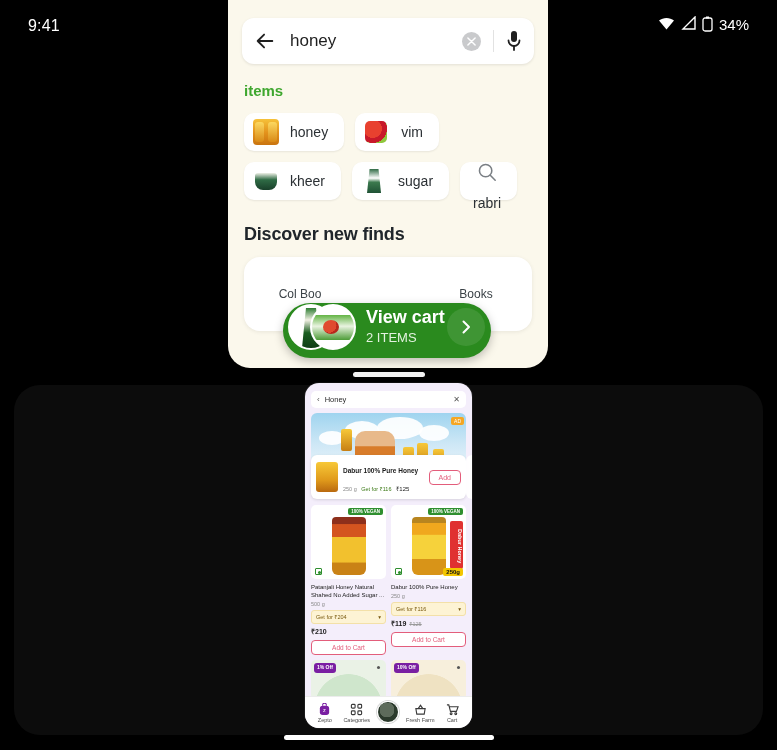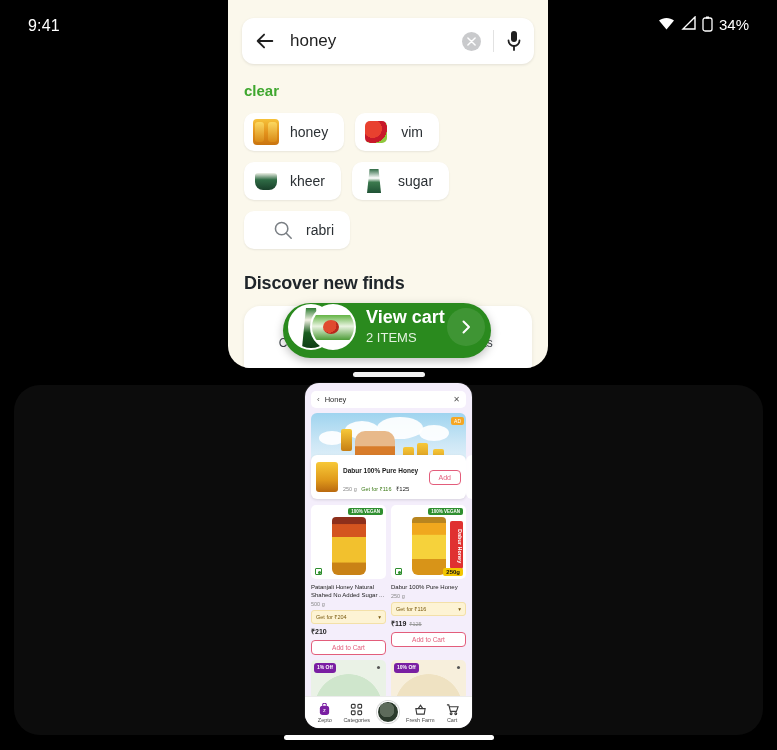--- a/index.html
+++ b/index.html
@@ -53,21 +53,21 @@
   }
   .sec-title { font-size: 18px; font-weight: bold; color: #20262b; letter-spacing: -.2px; }
   .sec-action { font-size: 15px; font-weight: bold; color: #3fa72f; }
 
   .chips { display: flex; flex-wrap: wrap; gap: 11px; padding: 14px 16px 0 16px; }
   .chip {
     height: 38px; background: #fff; border-radius: 10px;
     display: flex; align-items: center; gap: 11px; padding: 0 16px 0 9px;
     box-shadow: 0 1px 2px rgba(0,0,0,.08);
   }
-  .chip.with-search { padding-left: 29px; gap: 13px; }
+  .chip.with-search { padding-left: 13px; gap: 13px; flex-direction: column; }
   .chip-label { font-size: 14px; color: #2b3034; }
   .thumb { width: 26px; height: 26px; border-radius: 4px; flex: 0 0 auto; position: relative; overflow: hidden; }
   .th-honey  { background: linear-gradient(180deg,#f6c23a 0%,#e2901a 55%,#c97410 100%); }
   .th-honey::before, .th-honey::after {
     content:""; position:absolute; top:3px; width:9px; height:20px; border-radius:3px;
     background: linear-gradient(180deg,#fcd860,#d98a16);
   }
   .th-honey::before { left: 2px; }
   .th-honey::after  { right: 2px; }
   .th-vim { background: #fff; }
@@ -349,21 +349,21 @@
           <svg width="16" height="22" viewBox="0 0 16 22">
             <rect x="5" y="1" width="6" height="11" rx="3" fill="#1f1f1f"></rect>
             <path d="M2.5 10.5a5.5 5.5 0 0 0 11 0" fill="none" stroke="#1f1f1f" stroke-width="1.8" stroke-linecap="round"></path>
             <path d="M8 16v4" stroke="#1f1f1f" stroke-width="1.8" stroke-linecap="round"></path>
           </svg>
         </span>
       </div>
     </div>
 
     <div class="sec-head">
-      <span class="sec-action">clear</span>
+      <span class="sec-action">items</span>
     </div>
 
     <div class="chips">
       <div class="chip">
         <span class="thumb th-honey"></span>
         <span class="chip-label">honey</span>
       </div>
       <div class="chip">
         <span class="thumb th-vim"></span>
         <span class="chip-label">vim</span>

